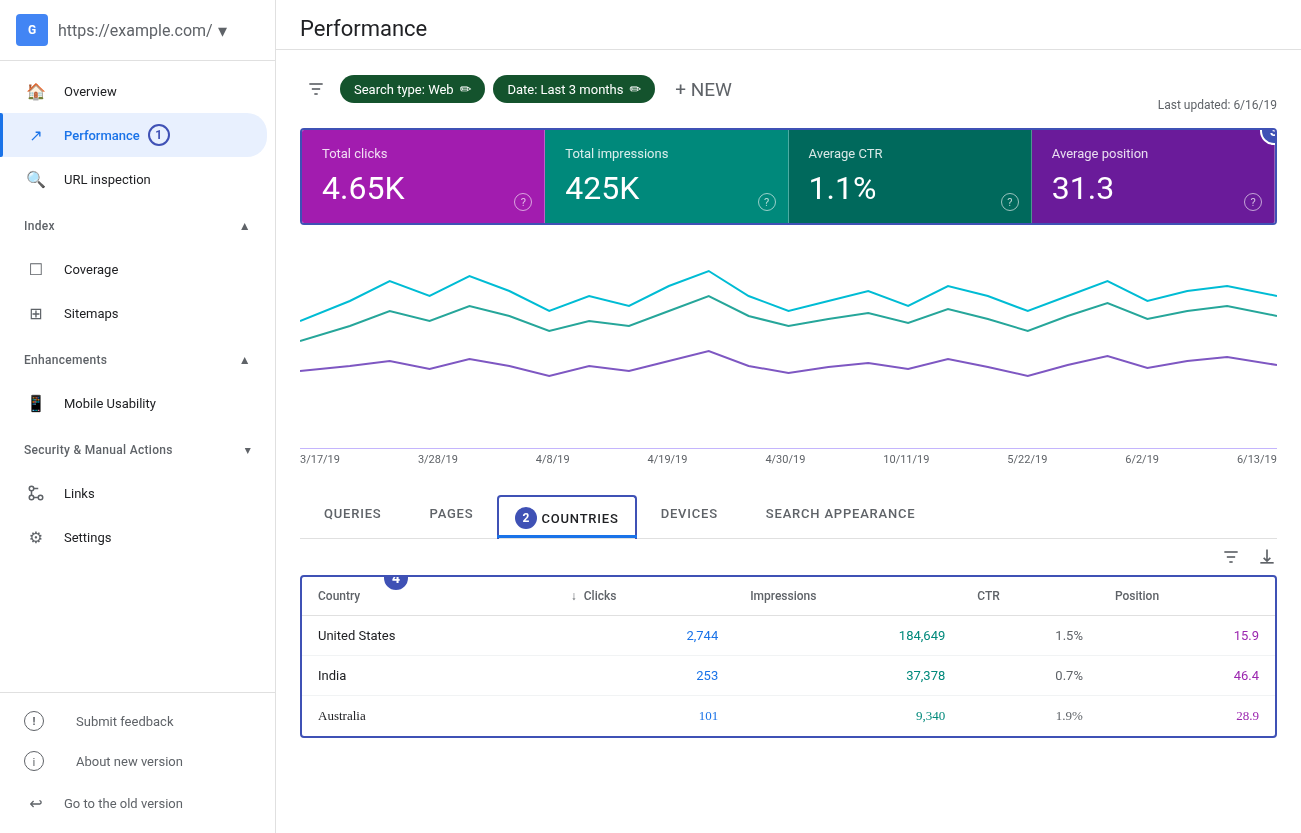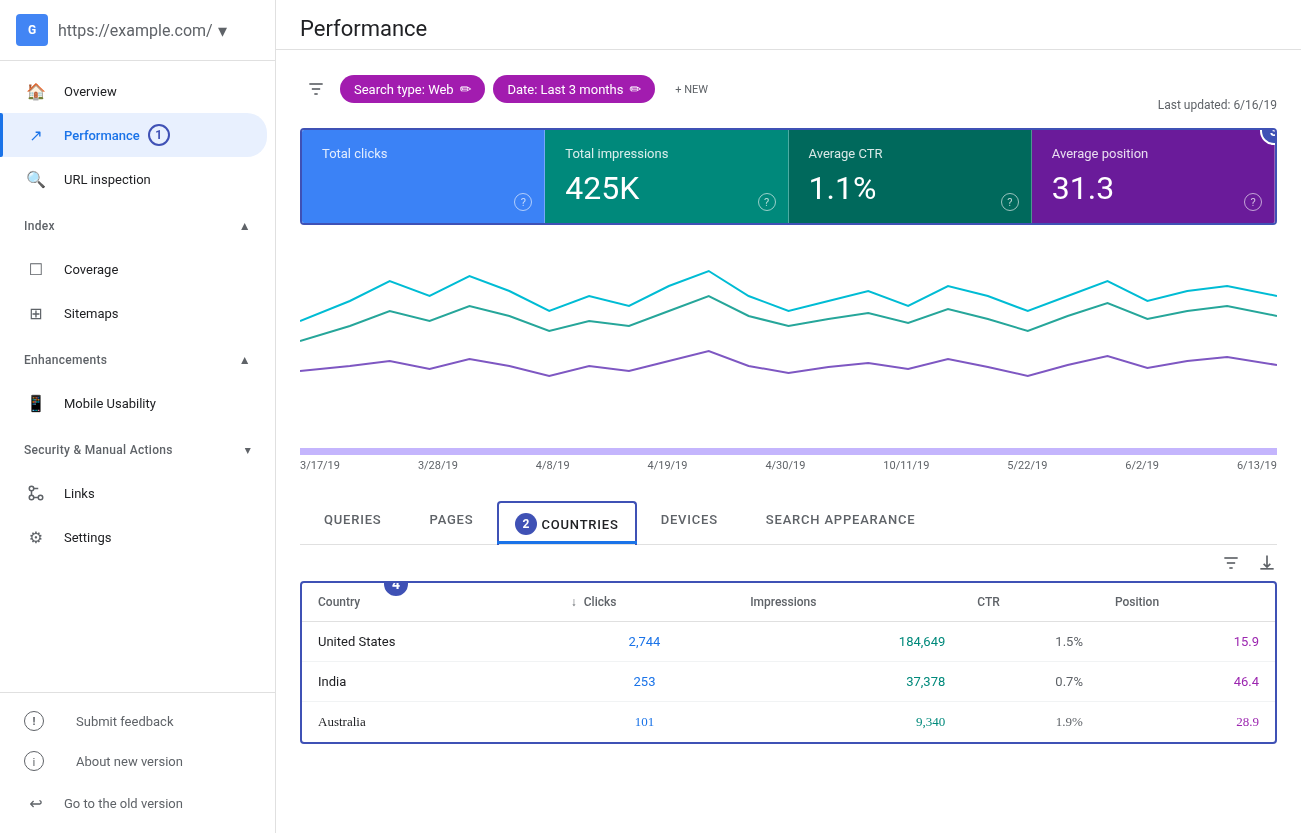--- a/index.html
+++ b/index.html
@@ -135,32 +135,32 @@
       align-items: center;
       gap: 8px;
       margin-bottom: 16px;
     }
     .filter-icon-btn {
       width: 32px; height: 32px;
       display: flex; align-items: center; justify-content: center;
       cursor: pointer; color: #5f6368;
     }
     .chip {
-      background: #a21caf;
+      background: #14532d;
       color: #fff;
       border-radius: 20px;
       padding: 6px 14px;
       font-size: 13px;
       display: flex; align-items: center; gap: 6px;
       cursor: pointer;
     }
     .chip .edit-icon { font-size: 14px; }
     .new-btn {
       display: flex; align-items: center; gap: 4px;
-      color: #5f6368; font-size: 11px;
+      color: #5f6368; font-size: 19px;
       padding: 6px 12px;
       cursor: pointer;
       border-radius: 4px;
     }
     .last-updated {
       margin-left: auto;
       font-size: 12px;
       color: #5f6368;
       margin-top: 32px;
     }
@@ -175,21 +175,21 @@
     }
     .metric-card {
       flex: 1;
       padding: 16px 20px;
       display: flex;
       flex-direction: column;
       position: relative;
       cursor: pointer;
     }
     .metric-card:not(:last-child) { border-right: 1px solid rgba(255,255,255,0.3); }
-    .metric-card-clicks { background: #3b82f6; }
+    .metric-card-clicks { background: #a21caf; }
     .metric-card-impressions { background: #00897b; }
     .metric-card-ctr { background: #00695c; }
     .metric-card-position { background: #6a1b9a; }
     .metric-label {
       font-size: 13px;
       color: rgba(255,255,255,0.85);
       margin-bottom: 8px;
     }
     .metric-value {
       font-size: 32px;
@@ -214,21 +214,21 @@
       position: relative;
     }
     .chart-svg { width: 100%; height: 200px; }
 
     .x-axis {
       display: flex;
       justify-content: space-between;
       padding: 4px 0;
       color: #5f6368;
       font-size: 11px;
-      border-top: 7px solid #c4b5fd;
+      border-top: 1px solid #c4b5fd;
       margin-top: 4px;
     }
 
     
     .tabs-bar {
       display: flex;
       border-bottom: 1px solid #e0e0e0;
       margin: 16px 0 0;
       position: relative;
     }
@@ -292,21 +292,21 @@
       background: #fff;
     }
     .data-table th.right { text-align: left; }
     .data-table td {
       padding: 12px 16px;
       font-size: 13px;
       border-bottom: 1px solid #f1f3f4;
     }
     .data-table tr:last-child td { border-bottom: none; font-family: Liberation Serif, serif; }
     .country-col { color: #202124; }
-    .clicks-val { color: #1a73e8; text-align: center; }
+    .clicks-val { color: #1a73e8; text-align: right; }
     .impressions-val { color: #00897b; text-align: right; }
     .ctr-val { color: #5f6368; text-align: right; }
     .position-val { color: #9c27b0; text-align: right; }
     .sort-icon { display: inline-flex; align-items: center; margin-right: 4px; }
 
     
     .annotation-label {
       display: inline-flex;
       align-items: center;
       justify-content: center;
@@ -452,20 +452,21 @@
       </div>
       <div class="new-btn">
         <span>+ NEW</span>
       </div>
       <div class="last-updated">Last updated: 6/16/19</div>
     </div>
 
     <div class="metrics-wrapper" style="position:relative;">
       <div class="metric-card metric-card-clicks">
         <span class="metric-label">Total clicks</span>
+        <span class="metric-value">4.65K</span>
         <div class="metric-help">?</div>
       </div>
       <div class="metric-card metric-card-impressions">
         <span class="metric-label">Total impressions</span>
         <span class="metric-value">425K</span>
         <div class="metric-help">?</div>
       </div>
       <div class="metric-card metric-card-ctr">
         <span class="metric-label">Average CTR</span>
         <span class="metric-value">1.1%</span>

